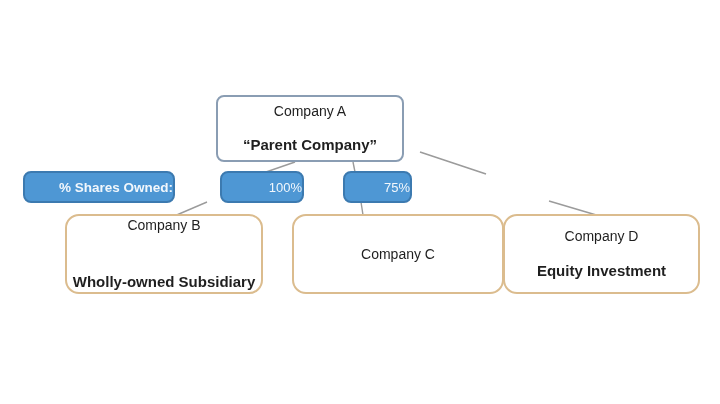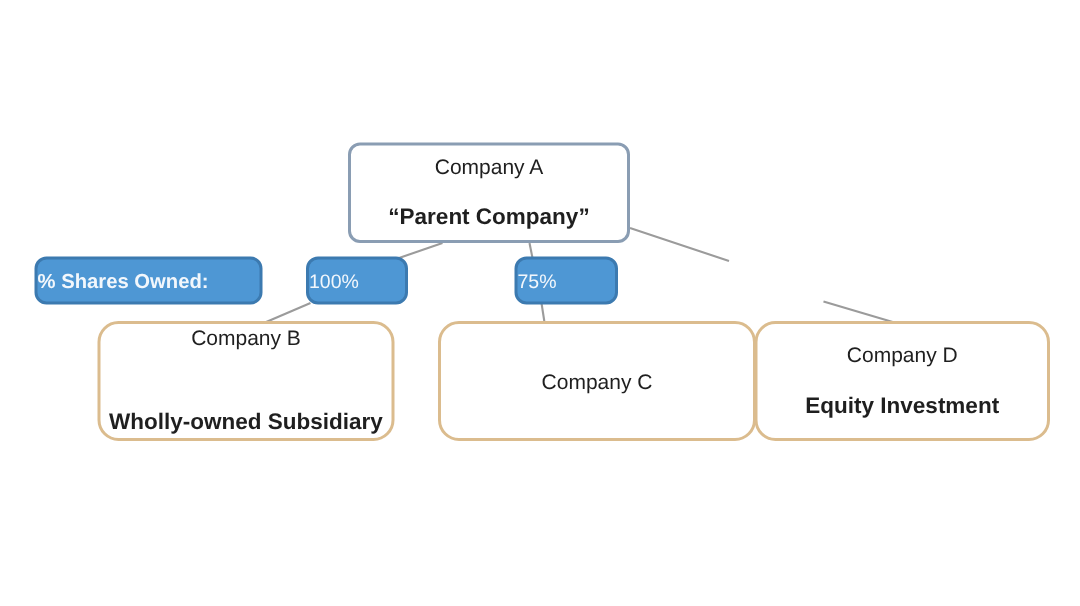--- a/index.html
+++ b/index.html
@@ -27,21 +27,21 @@
     z-index: 2;
     background: #ffffff;
     display: flex;
     flex-direction: column;
     align-items: center;
     justify-content: center;
     text-align: center;
     box-sizing: border-box;
   }
   .parent-box {
-    left: 232px; top: 95px;
+    left: 216px; top: 95px;
     width: 188px; height: 67px;
     border: 2px solid #8a9db3;
     border-radius: 8px;
     gap: 4px;
   }
   .child-box {
     border: 2px solid #dbbc8e;
     border-radius: 14px;
     width: 198px; height: 80px;
     top: 214px;
@@ -65,32 +65,32 @@
     position: absolute;
     z-index: 3;
     top: 171px;
     height: 32px;
     background: #4e97d4;
     border: 2px solid #3c7ab0;
     border-radius: 8px;
     box-sizing: border-box;
     display: flex;
     align-items: center;
-    justify-content: flex-start;
+    justify-content: flex-end;
     color: #f2f7fc;
     font-size: 13px;
     font-weight: 400;
   }
   #legend-badge {
     left: 23px;
     width: 152px;
     font-weight: 600;
     font-size: 13.5px;
   }
-  #badge-0 { left: 204px; width: 68px; }
+  #badge-0 { left: 220px; width: 84px; }
   #badge-1 { left: 323px; width: 69px; margin-left: 20px; }
   #badge-2 { left: 482px; width: 68px; }
 </style>
 </head>
 <body>
 
 <div id="canvas">
 
   <svg id="connectors" viewBox="0 0 720 404" xmlns="http://www.w3.org/2000/svg">
     <line x1="295" y1="162" x2="266" y2="172" stroke="#9b9b9b" stroke-width="1.4"></line>

